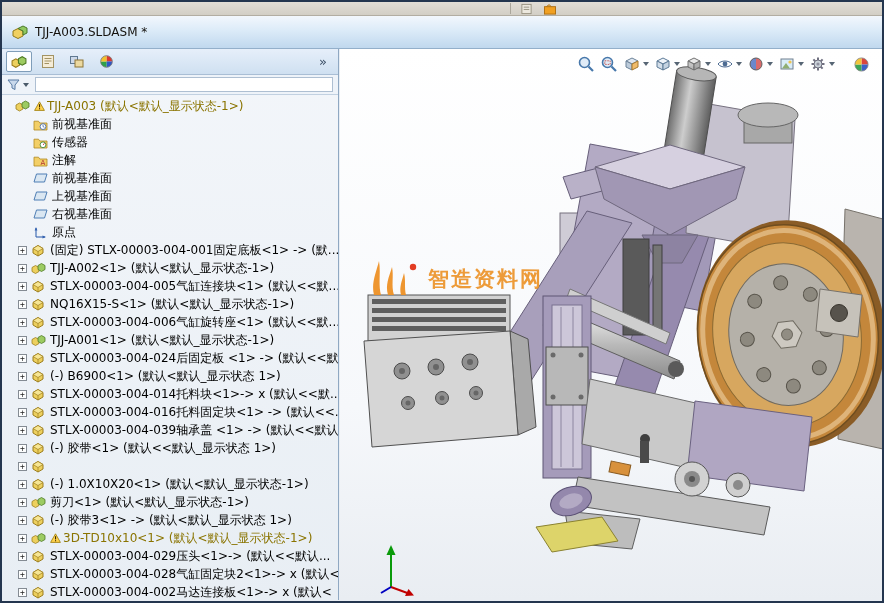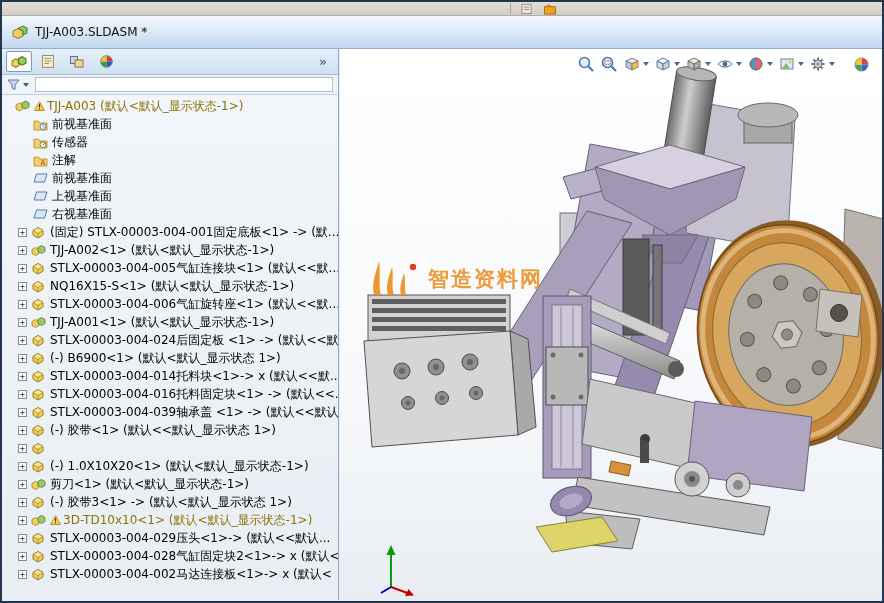--- a/index.html
+++ b/index.html
@@ -195,20 +195,34 @@
             <span class="tlabel">上视基准面</span>
           </div>
           <div class="tree-row lvl1">
             <span class="spacer"></span>
             <span class="ticon">
               <svg width="15" height="12" viewBox="0 0 15 12">
                 <polygon points="3.5,2 14,2 11.5,10 1,10" fill="rgba(150,190,225,0.25)" stroke="#4f7fb5"></polygon>
               </svg>
             </span>
             <span class="tlabel">右视基准面</span>
+          </div>
+          <div class="tree-row lvl1">
+            <span class="spacer"></span>
+            <span class="ticon">
+              <svg width="14" height="13" viewBox="0 0 14 13">
+                <g stroke="#3563b0" stroke-width="1.1" fill="none">
+                  <line x1="3" y1="11" x2="12" y2="11"></line>
+                  <line x1="3" y1="11" x2="3" y2="2"></line>
+                </g>
+                <polygon points="13,11 9.5,9.6 9.5,12.4" fill="#3563b0"></polygon>
+                <polygon points="3,1 1.6,4.5 4.4,4.5" fill="#3563b0"></polygon>
+              </svg>
+            </span>
+            <span class="tlabel">原点</span>
           </div>
           <div class="tree-row lvl1">
             <span class="expand">+</span>
             <span class="ticon">
               <svg width="14" height="13" viewBox="0 0 14 13">
                 <polygon points="2,4.5 7,1.5 12,4.5 12,9 7,12 2,9" fill="#edd05e" stroke="#9c7d1c"></polygon>
                 <polygon points="2,4.5 7,7.5 12,4.5 7,1.5" fill="#f7e694" stroke="#9c7d1c" stroke-width="0.7"></polygon>
                 <line x1="7" y1="7.5" x2="7" y2="12" stroke="#9c7d1c" stroke-width="0.7"></line>
               </svg>
             </span>

